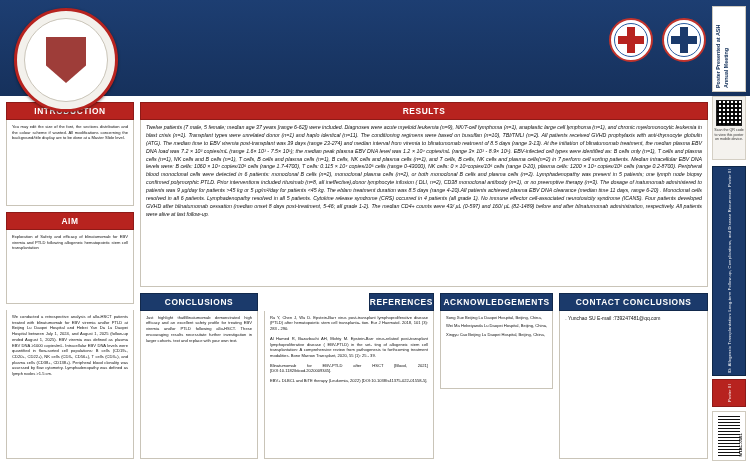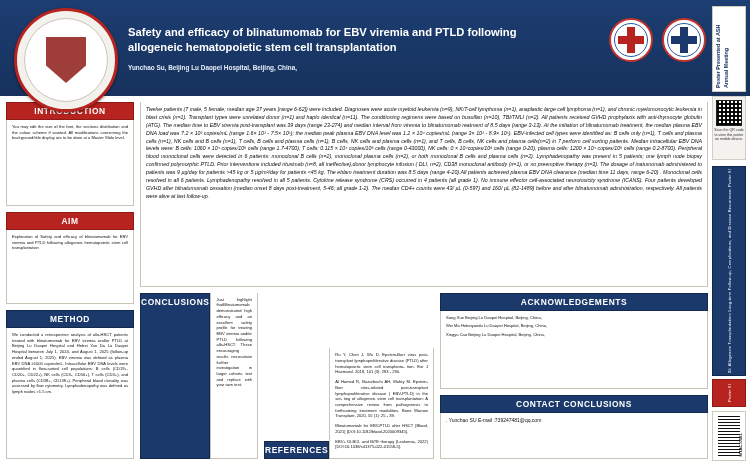--- a/index.html
+++ b/index.html
@@ -165,24 +165,24 @@
   .results-body {
     font-size:5.25px;
     line-height:1.5;
     font-style:italic;
     text-align:justify;
     color:#0d0d0d;
   }
 
   
   .bottom-row { display:flex; gap:6px; height:172px; }
-  .bcol { display:flex; flex-direction:row; }
+  .bcol { display:flex; flex-direction:column; }
   .bcol.concl  { width:118px; }
   .bcol.refs   { width:170px;align-items:flex-end; }
-  .bcol.right  { flex:1; display:flex; flex-direction:column; gap:6px; }
+  .bcol.right  { flex:1; display:flex; flex-direction:row; gap:6px; }
 
   .ref-item { margin-bottom:4px; }
   .ack-line { margin-bottom:3px; }
 
   .contact-body { font-size:5px; }
 
   
   .side-tabs {
     position:absolute;
     right:4px; top:166px;
@@ -229,24 +229,20 @@
 
 <div class="poster">
 
   <div class="header">
     <div class="ash-logo">
       <div class="inner">
         <div class="crest"></div>
       </div>
     </div>
 
-    <div class="title-block">
-      <div class="poster-title">Safety and efficacy of blinatumomab for EBV viremia and PTLD following allogeneic hematopoietic stem cell transplantation</div>
-      <div class="poster-authors">Yunchao Su, Beijing Lu Daopei Hospital, Beijing, China,</div>
-    </div>
 
     <div class="header-logos">
       <div class="hlogo red">
         <div class="ring"></div>
           <div class="cross-v"></div>
           <div class="cross-h"></div>
       </div>
       <div class="hlogo">
         <div class="ring"></div>
           <div class="cross-v"></div>
@@ -271,28 +267,28 @@
         <div class="sec-head">INTRODUCTION</div>
         <div class="sec-body small">You may edit the size of the font, the sections distribution and the colour scheme if wanted. All modifications concerning the background/title display are to be done at a Master Slide level.</div>
       </div>
 
       <div class="box" style="height:92px">
         <div class="sec-head">AIM</div>
         <div class="sec-body small">Exploration of Safety and efficacy of blinatumomab for EBV viremia and PTLD following allogeneic hematopoietic stem cell transplantation</div>
       </div>
 
       <div class="box method" style="flex:1">
-        <div class="sec-head blue">METHOD</div>
         <div class="sec-body small">We conducted a retrospective analysis of allo-HSCT patients treated with blinatumomab for EBV viremia and/or PTLD at Beijing Lu Daopei Hospital and Hebei Yan Da Lu Daopei Hospital between July 1, 2024,  and August 1, 2025 (follow-up ended August 1, 2025). EBV viremia was defined as plasma EBV DNA ≥1000 copies/mL. Intracellular EBV DNA levels were quantified in flow-sorted cell populations: B cells (CD19+, CD20+, CD22+), NK cells (CD3-, CD56+), T cells (CD3+), and plasma cells (CD38+, CD138+). Peripheral blood clonality was assessed by flow cytometry. Lymphadenopathy was defined as lymph nodes &gt;1.5 cm.</div>
       </div>
     </div>
 
     <div class="col-right">
 
       <div class="box" style="height:191px">
+        <div class="sec-head">RESULTS</div>
         <div class="sec-body results-body">Twelve patients (7 male, 5 female; median age 37 years [range 6-62]) were included. Diagnoses were acute myeloid leukemia (n=9), NK/T-cell lymphoma (n=1), anaplastic large cell lymphoma (n=1), and chronic myelomonocytic leukemia in blast crisis (n=1). Transplant types were unrelated donor (n=1) and haplo identical (n=11). The conditioning regimens were based on busulfan (n=10), TBI/TMLI (n=2). All patients received GVHD prophylaxis with anti-thymocyte globulin (ATG). The median time to EBV viremia post-transplant was 39 days (range 23-274) and median interval from viremia to blinatumomab reatment of 8.5 days (range 3-13). At the initiation of blinatumomab treatment, the median plasma EBV DNA load was 7.2 × 10³ copies/mL (range 1.6× 10³ - 7.5× 10⁵); the median peak plasma EBV DNA level was 1.2 × 10⁴ copies/mL (range 3× 10³ - 8.9× 10⁵). EBV-infected cell types were identified as: B cells only (n=1), T cells and plasma cells (n=1), NK cells and B cells (n=1), T cells, B cells and plasma cells (n=1), B cells, NK cells and plasma cells (n=1), and T cells, B cells, NK cells and plasma cells(n=2) in 7 perform cell sorting patients. Median intracellular EBV DNA levels were: B cells: 1060 × 10⁴ copies/10⁶ cells (range 1.7-4700), T cells: 0.115 × 10⁴ copies/10⁶ cells (range 0-43000), NK cells: 0 × 10⁴copies/10⁶ cells (range 0-20), plasma cells: 1200 × 10⁴ copies/10⁶ cells (range 0.2-8700). Peripheral blood monoclonal cells were detected in 6 patients: monoclonal B cells (n=2), monoclonal plasma cells (n=2), or both monoclonal B cells and plasma cells (n=2). Lymphadenopathy was present in 5 patients; one lymph node biopsy confirmed polymorphic PTLD. Prior interventions included rituximab (n=8, all ineffective),donor lymphocyte infusion ( DLI, n=2),  CD38 monoclonal antibody (n=1), or no preemptive therapy (n=3).  The dosage of inatumomab administered to patients was 9 µg/day for patients &gt;45 kg  or 5 µg/m²/day  for patients &lt;45 kg. The eblam treatment duration was 8.5 days (range 4-20).All patients achieved plasma EBV DNA clearance (median time 11 days, range 6-20) . Monoclonal cells resolved in all 6 patients. Lymphadenopathy resolved in all 5 patients. Cytokine release syndrome (CRS)   occurred in 4 patients (all grade 1). No immune effector cell-associated neurotoxicity syndrome (ICANS).    Four patients developed GVHD after blinatumomab cessation (median onset 8 days post-treatment, 5-46; all grade 1-2). The median CD4+ counts were 43/ µL (0-597) and 160/ µL (82-1489) before and after blinatumomab administration, respectively. All patients were alive at last follow-up.</div>
       </div>
 
       <div class="bottom-row">
 
         <div class="bcol concl">
           <div class="sec-head blue">CONCLUSIONS</div>
           <div class="sec-body small">Just highlight thatBlinatumomab demonstrated high efficacy and an excellent safety profile for treating EBV viremia and/or PTLD following allo-HSCT. These encouraging results necessitate further investigation in larger cohorts. text and replace with your own text.</div>
         </div>
 

